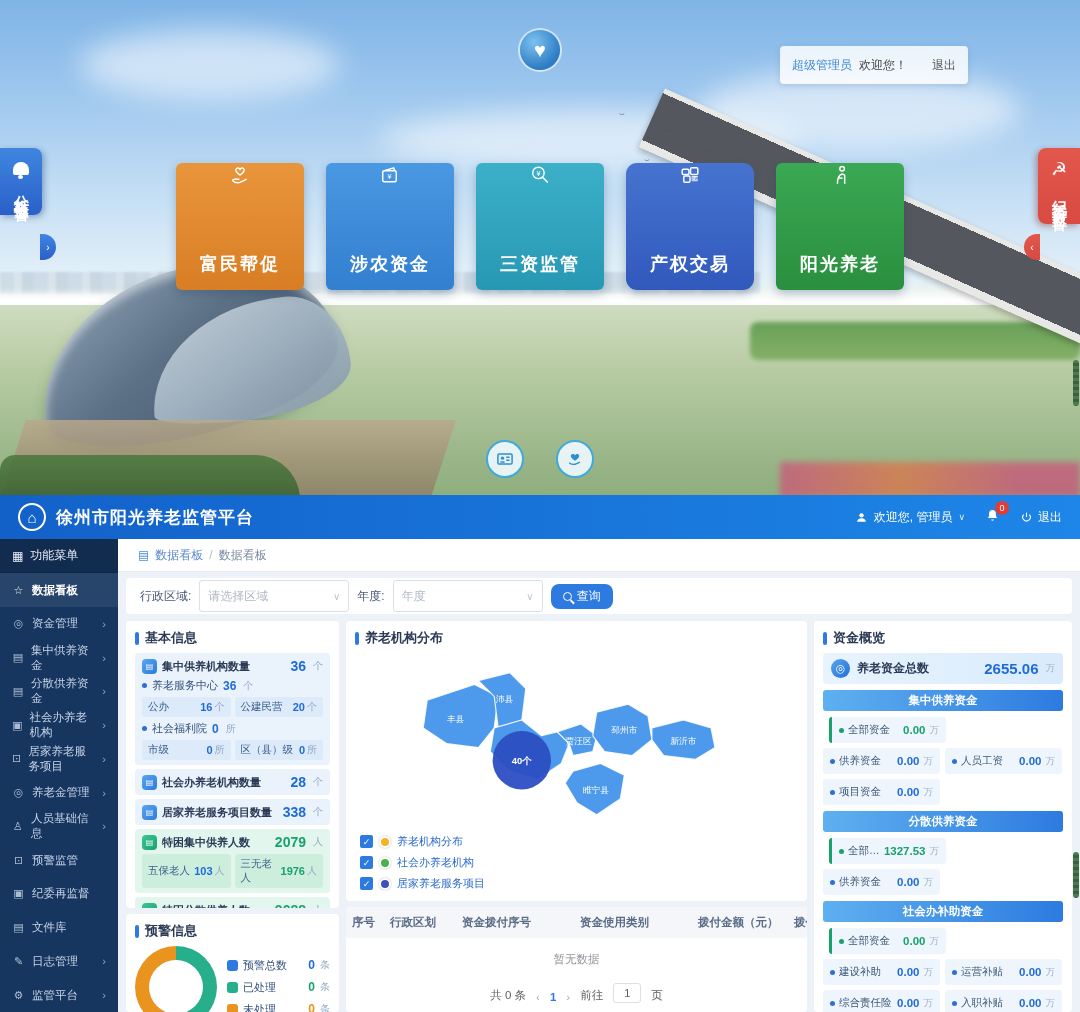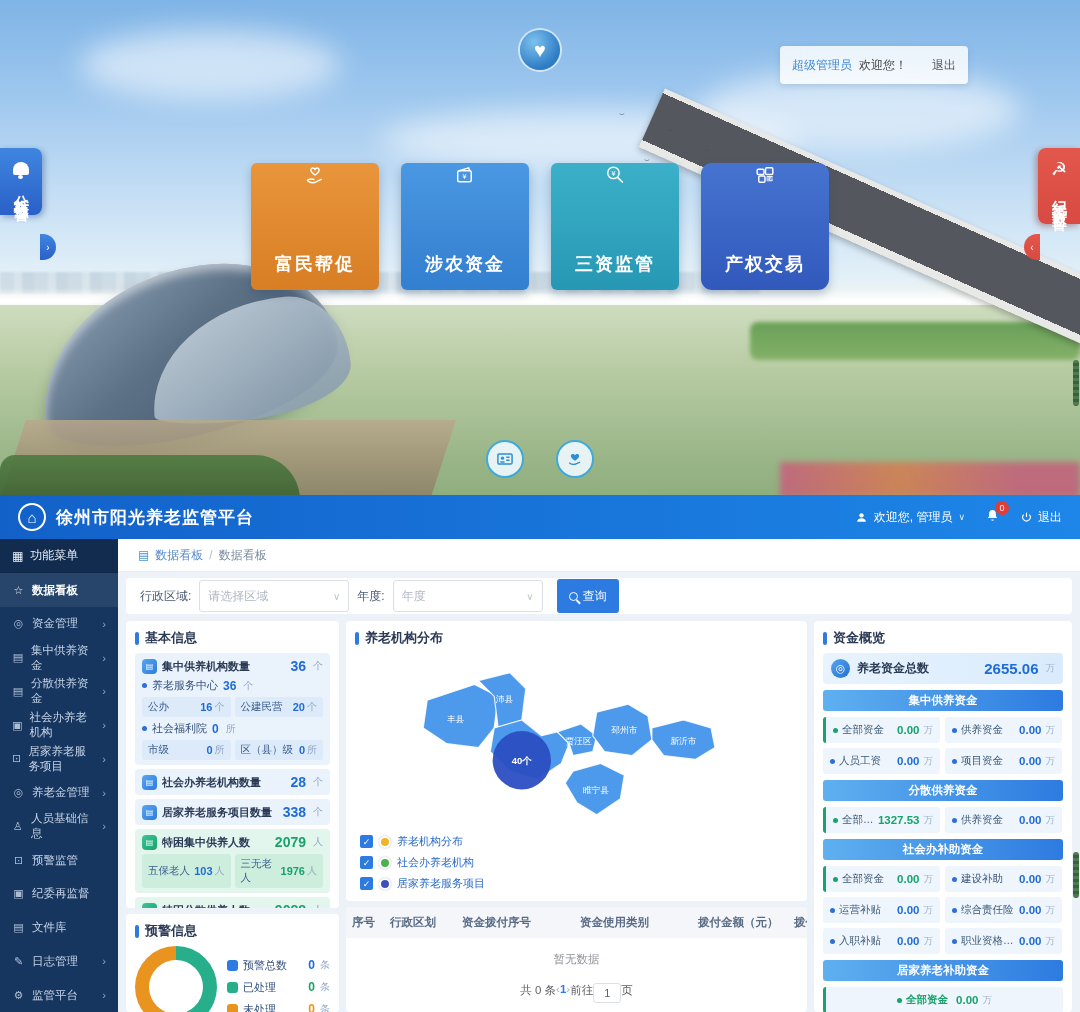--- a/index.html
+++ b/index.html
@@ -110,21 +110,21 @@
   .bc-icon { color:#4a90d9; font-size:12px; }
   .bc-first { color:#5a8bc8; }
   .bc-sep { color:#b0bcc9; }
   .bc-second { color:#7a8ba0; }
 
   .filter-card { margin:6px 8px 0; background:#fff; border-radius:4px; height:36px;
     display:flex; align-items:center; gap:8px; padding:0 14px; font-size:12px; color:#4a5a75; }
   .sel { width:150px; height:32px; border:1px solid #dcdfe6; border-radius:3px; background:#fff;
     display:flex; align-items:center; padding:0 8px; color:#b0b8c4; cursor:pointer; }
   .sel .caret { margin-left:auto; color:#c0c4cc; font-size:10px; }
-  .btn-search { margin-left:6px; height:34px; background:#2d7be0; color:#fff; border:none; border-radius:3px;
+  .btn-search { height:25px; background:#2d7be0; color:#fff; border:none; border-radius:8px;
     padding:0 12px; font-size:12px; display:flex; align-items:center; gap:5px; cursor:pointer; }
   .mag { width:9px; height:9px; border:1.5px solid #fff; border-radius:50%; position:relative; }
   .mag::after { content:""; position:absolute; right:-4px; bottom:-3px; width:5px; height:1.5px; background:#fff; transform:rotate(45deg); }
 
   .cols { display:flex; gap:7px; padding:7px 8px 0; flex:1; overflow:hidden; }
   .panel { background:#fff; border-radius:4px; padding:8px 9px; overflow:hidden; }
   .p-title { display:flex; align-items:center; gap:6px; font-size:13px; font-weight:bold; color:#2b3a55; margin-bottom:6px; }
   .p-bar { width:4px; height:13px; background:#2d7be0; border-radius:2px; }
 
   .col-left { width:213px; flex:none; display:flex; flex-direction:column; gap:6px; }
@@ -170,40 +170,40 @@
   .map-legend { position:absolute; left:14px; bottom:10px; display:flex; flex-direction:column; gap:6px; font-size:11px; color:#2b6bc9; }
   .ml-row { display:flex; align-items:center; gap:6px; cursor:pointer; }
   .cbx { width:13px; height:13px; background:#2d7be0; border-radius:2px; color:#fff; font-size:9px; display:flex; align-items:center; justify-content:center; }
   .pin { width:12px; height:12px; border-radius:50%; border:2px solid #fff; box-shadow:0 0 2px rgba(0,0,0,.3); }
 
   
   .panel.tbl { flex:1; padding:0; }
   table { width:100%; border-collapse:collapse; table-layout:fixed; }
   th { background:#f4f6fa; color:#5a6b85; font-size:11.5px; padding:8px 6px; text-align:left; font-weight:bold; white-space:nowrap; overflow:hidden; }
   .empty-row { text-align:center; color:#909399; font-size:11.5px; padding:14px 0 10px; }
-  .pager { display:flex; align-items:flex-start; justify-content:center; font-size:11.5px; color:#606266; padding:6px 0; }
+  .pager { display:flex; align-items:flex-end; justify-content:center; gap:10px; font-size:11.5px; color:#606266; padding:6px 0; }
   .pg-btn { color:#a8abb2; cursor:pointer; }
   .pg-cur { color:#2d7be0; font-weight:bold; cursor:pointer; }
   .pg-input { width:28px; height:20px; border:1px solid #dcdfe6; border-radius:3px; text-align:center; font-size:11px; color:#606266; }
 
   
   .panel.funds { height:100%; }
   .fund-total { background:linear-gradient(90deg,#e8f3fe,#d9ebfc); border-radius:4px; padding:6px 8px;
     display:flex; align-items:center; gap:7px; margin-bottom:6px; }
   .ft-ico { width:19px; height:19px; border-radius:50%; background:linear-gradient(135deg,#58a6ee,#1e6fd9);
     color:#fff; font-size:11px; display:flex; align-items:center; justify-content:center; }
   .ft-label { font-size:12px; font-weight:bold; color:#2b3a55; }
   .ft-val { margin-left:auto; font-size:15px; font-weight:bold; color:#1f6bd8; }
   .sec-bar { background:linear-gradient(90deg,#5fb0f0,#2d7be0); color:#fff; font-size:11.5px; font-weight:bold;
     text-align:center; border-radius:3px; padding:3px 0; margin:6px 0; }
   .f-grid { display:flex; flex-wrap:wrap; gap:5px; }
   .f-cell { width:calc(50% - 3px); background:#eff5fc; border-radius:3px; padding:6px 7px;
     display:flex; align-items:center; gap:4px; font-size:10.5px; color:#3b5878; }
   .f-cell.full { width:100%; justify-content:center; }
-  .f-cell.gacc { border-left:3px solid #17a36b; }
+  .f-cell.gacc { border-left:3px solid #17a36b;margin-left:6px; }
   .f-dot { width:5px; height:5px; border-radius:50%; background:#2d6fd6; flex:none; }
   .f-dot.g { background:#17a36b; }
   .f-lbl { white-space:nowrap; overflow:hidden; text-overflow:ellipsis; }
   .f-val { margin-left:auto; font-weight:bold; font-size:11.5px; color:#1f6bd8; }
   .f-val.g { color:#17a36b; }
   .f-cell.full .f-val { margin-left:4px; }
   .f-unit { color:#9fb4ce; font-size:9.5px; flex:none; }
 
   .scroll-thumb { position:absolute; right:1px; width:6px; border-radius:3px;
     background:repeating-linear-gradient(180deg,#4e7a52 0 3px,#39613e 3px 6px); }
@@ -282,20 +282,29 @@
       </div>
       <div class="portal-card card-c4">
         <svg width="44" height="44" viewBox="0 0 24 24" fill="none" stroke="#fff" stroke-width="1.4">
           <rect x="4.5" y="6" width="6.5" height="5" rx="1.2"></rect>
           <rect x="12.5" y="4.5" width="7" height="6.5" rx="1.2"></rect>
           <rect x="6" y="12.5" width="6" height="6" rx="1.2"></rect>
           <rect x="13.5" y="12.5" width="6" height="5" rx="0.8" fill="#fff" stroke="none" opacity="0.9"></rect>
           <text x="16.5" y="16.4" font-size="3.4" fill="#3a68c6" stroke="none" text-anchor="middle">交易</text>
         </svg>
         <span class="card-label">产权交易</span>
+      </div>
+      <div class="portal-card card-c5">
+        <svg width="44" height="44" viewBox="0 0 24 24" fill="none" stroke="#fff" stroke-width="1.4">
+          <circle cx="14" cy="5.5" r="2.2"></circle>
+          <path d="M9.5 20c0-5 1.5-8.5 4.5-9.5l2.5 1"></path>
+          <path d="M16.5 11.5V20"></path>
+          <path d="M11 14.5h3.5"></path>
+        </svg>
+        <span class="card-label">阳光养老</span>
       </div>
     </div>
 
     <div class="float-btns">
       <div class="float-btn">
         <svg width="20" height="20" viewBox="0 0 24 24" fill="none" stroke="#2d8fd6" stroke-width="1.8">
           <rect x="3.5" y="6" width="17" height="12" rx="1.5"></rect>
           <circle cx="9" cy="11" r="2" fill="#2d8fd6" stroke="none"></circle>
           <path d="M13.5 10h4M13.5 13.5h4M6.5 15.5h5"></path>
         </svg>

